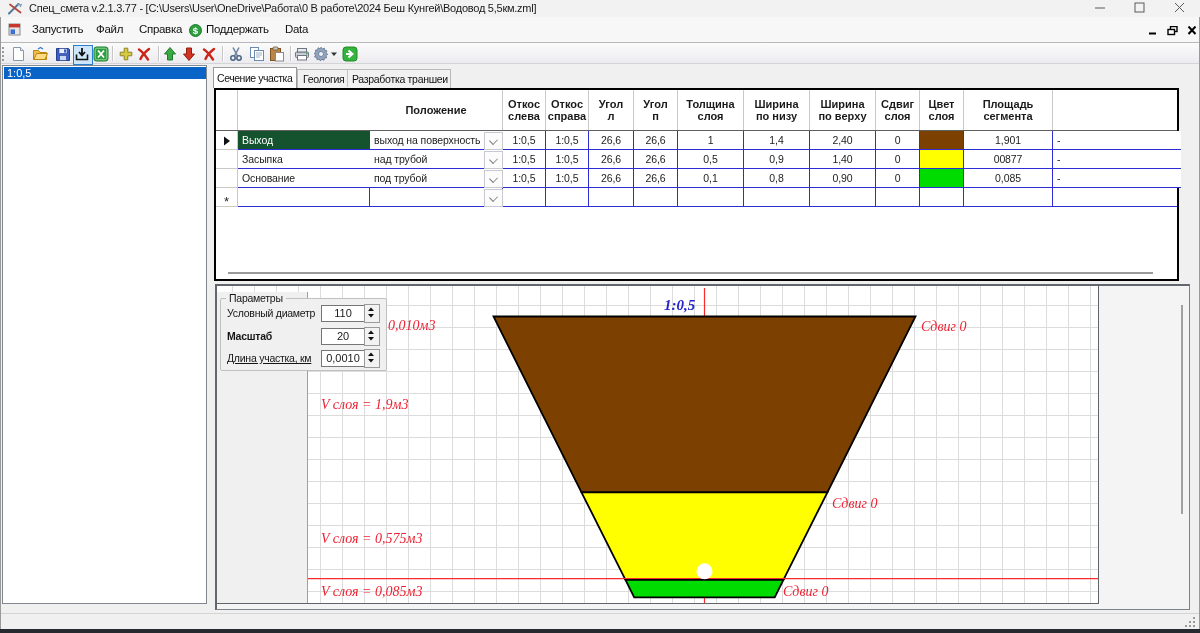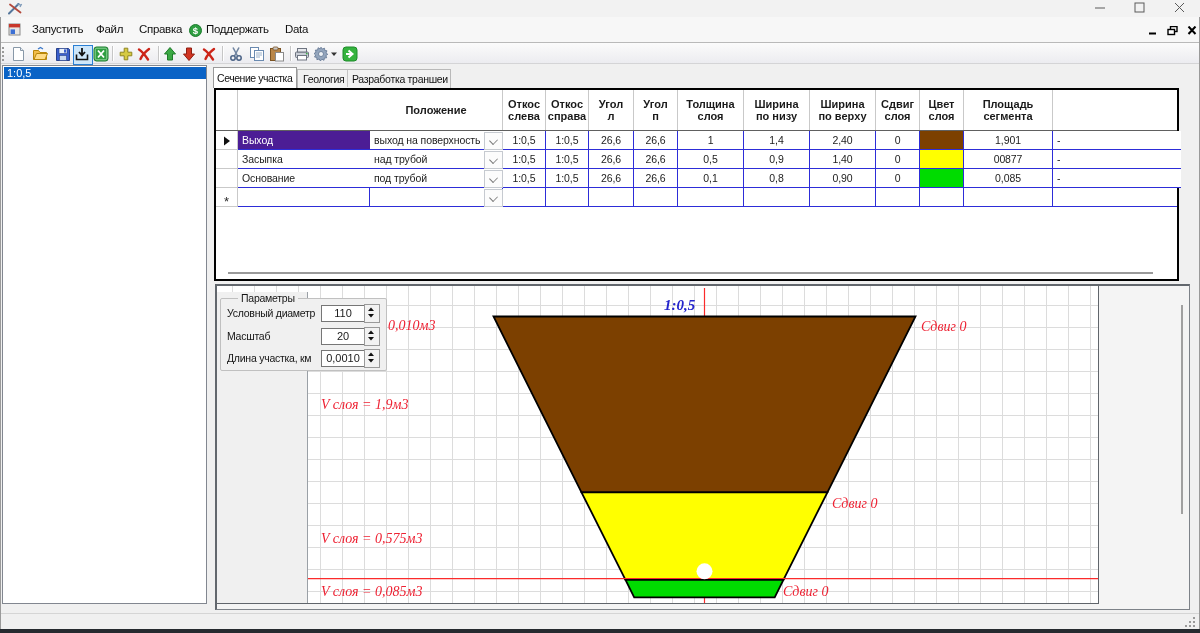--- a/index.html
+++ b/index.html
@@ -47,20 +47,21 @@
 </style></head>
 <body>
 <div id="win">
 
   <div id="titlebar" class="abs"></div>
   <svg class="abs" style="left:8px;top:3px" width="15" height="12" viewBox="0 0 15 12">
     <path d="M1 10.5 L10.5 1" stroke="#55779c" stroke-width="2" stroke-linecap="round"></path>
     <path d="M2 1.5 L12.5 9.5" stroke="#b3473a" stroke-width="1.8" stroke-linecap="round"></path>
     <path d="M9.2 0.8 L12.8 2.2 M12 4 L13.6 1" stroke="#7d99b8" stroke-width="1.3"></path>
   </svg>
+  <div id="titletxt" class="abs">Спец_смета v.2.1.3.77 - [C:\Users\User\OneDrive\Работа\0 В работе\2024 Беш Кунгей\Водовод 5,5км.zml]</div>
   <svg class="abs" style="left:1094px;top:0" width="100" height="14" viewBox="0 0 100 14">
     <line x1="1" y1="8" x2="11" y2="8" stroke="#5a5a5a" stroke-width="1"></line>
     <rect x="41" y="3" width="9" height="9" fill="none" stroke="#5a5a5a" stroke-width="1"></rect>
     <path d="M81 3 L90 12 M90 3 L81 12" stroke="#5a5a5a" stroke-width="1"></path>
   </svg>
 
   <div id="menubar" class="abs"></div>
   <svg class="abs" style="left:8px;top:23px" width="13" height="13" viewBox="0 0 13 13">
     <rect x="1" y="1" width="11" height="11" fill="#e8e6e3" stroke="#8a8a8a" stroke-width="1"></rect>
     <rect x="1" y="1" width="11" height="3.4" fill="#c8372b"></rect>
@@ -217,21 +218,21 @@
 
     <div class="cell" style="left:0;top:41px;width:21px;height:18px;border-right:1px solid #c9c9c9;border-bottom:1px solid #c9c9c9"></div>
     <div class="cell" style="left:0;top:60px;width:21px;height:18px;border-right:1px solid #c9c9c9;border-bottom:1px solid #c9c9c9"></div>
     <div class="cell" style="left:0;top:79px;width:21px;height:18px;border-right:1px solid #c9c9c9;border-bottom:1px solid #c9c9c9"></div>
     <div class="cell" style="left:0;top:98px;width:21px;height:18px;border-right:1px solid #c9c9c9;border-bottom:1px solid #c9c9c9"></div>
     <svg class="abs" style="left:7px;top:46px" width="8" height="10" viewBox="0 0 8 10">
         <path d="M1 0.5 L7 5 L1 9.5 z" fill="#111"></path>
       </svg>
     <div class="abs" style="left:8px;top:104px;font-size:13px;color:#2a2a2a">*</div>
 
-    <div class="cell cl" style="left:22px;top:41px;width:131px;background:#4c1d95;color:#fff">Выход</div>
+    <div class="cell cl" style="left:22px;top:41px;width:131px;background:#14532d;color:#fff">Выход</div>
     <div class="cell cl" style="left:154px;top:41px;width:132px">выход на поверхность</div>
     <div class="cell cc" style="left:287px;top:41px;width:42px">1:0,5</div>
     <div class="cell cc" style="left:330px;top:41px;width:42px">1:0,5</div>
     <div class="cell cc" style="left:373px;top:41px;width:44px">26,6</div>
     <div class="cell cc" style="left:418px;top:41px;width:43px">26,6</div>
     <div class="cell cc" style="left:462px;top:41px;width:65px">1</div>
     <div class="cell cc" style="left:528px;top:41px;width:65px">1,4</div>
     <div class="cell cc" style="left:594px;top:41px;width:65px">2,40</div>
     <div class="cell cc" style="left:660px;top:41px;width:43px">0</div>
     <div class="cell" style="left:704px;top:41px;width:43px;background:#7c4000"></div>
@@ -312,34 +313,34 @@
       <text x="104" y="122.5">V слоя = 1,9м3</text>
       <text x="104" y="257">V слоя = 0,575м3</text>
       <text x="104" y="309.5">V слоя = 0,085м3</text>
     </g>
   </svg>
   <div class="abs" style="left:1098px;top:286px;width:1px;height:318px;background:#60656b"></div>
   <div class="abs" style="left:217px;top:603px;width:881px;height:1px;background:#60656b"></div>
   <div class="abs" style="left:1181px;top:305px;width:2px;height:209px;background:#a0a0a0"></div>
 
   <div class="gb" style="left:220px;top:298px;width:165px;height:71px;"></div>
-  <div class="lbl" style="left:238px;top:292px;background:#f0f0f0;padding:0 3px;">Параметры</div>
+  <div class="lbl" style="left:226px;top:292px;background:#f0f0f0;padding:0 3px;">Параметры</div>
   <div class="lbl" style="left:227px;top:307px;">Условный диаметр</div>
   <div class="spin" style="left:321px;top:305px;">110</div>
   <div class="spbtn" style="left:364px;top:304px;"><svg width="12" height="15" viewBox="0 0 12 15">
         <path d="M6 2.5 L9 6 H3 z" fill="#111"></path>
         <path d="M6 12.5 L3 9 H9 z" fill="#111"></path>
       </svg></div>
-  <div class="lbl" style="left:227px;top:330px;">Масштаб</div>
+  <div class="lbl" style="left:227px;top:330px;font-weight:bold;">Масштаб</div>
   <div class="spin" style="left:321px;top:328px;">20</div>
   <div class="spbtn" style="left:364px;top:327px;"><svg width="12" height="15" viewBox="0 0 12 15">
         <path d="M6 2.5 L9 6 H3 z" fill="#111"></path>
         <path d="M6 12.5 L3 9 H9 z" fill="#111"></path>
       </svg></div>
-  <div class="lbl" style="left:227px;top:352px;">Длина участка, км</div>
+  <div class="lbl" style="left:227px;top:352px;text-decoration:underline;">Длина участка, км</div>
   <div class="spin" style="left:321px;top:350px;">0,0010</div>
   <div class="spbtn" style="left:364px;top:349px;"><svg width="12" height="15" viewBox="0 0 12 15">
         <path d="M6 2.5 L9 6 H3 z" fill="#111"></path>
         <path d="M6 12.5 L3 9 H9 z" fill="#111"></path>
       </svg></div>
 
   <div id="statusbar" class="abs"></div>
   <svg class="abs" style="left:1184px;top:616px" width="13" height="13" viewBox="0 0 13 13">
     <g fill="#9a9a9a">
         <rect x="9" y="1" width="2" height="2"></rect>

